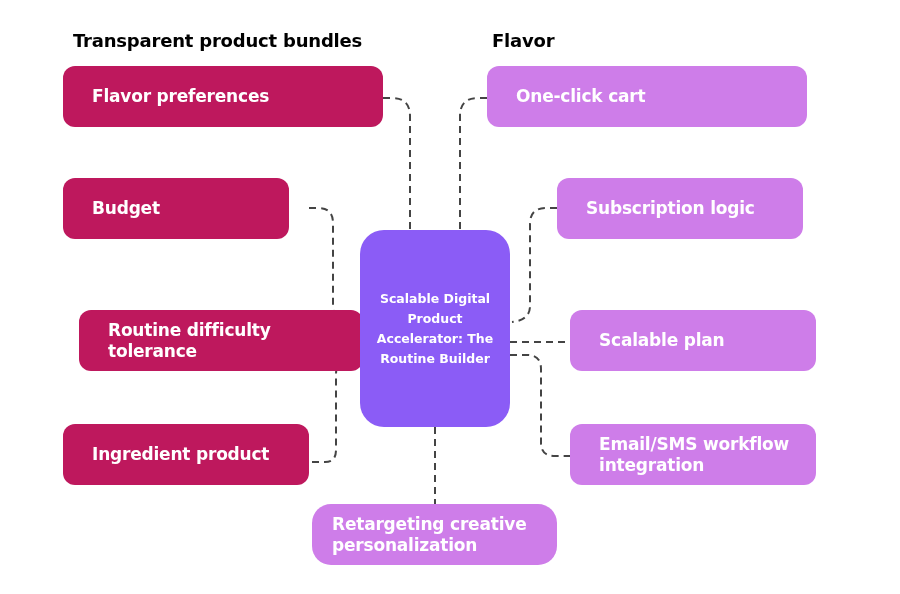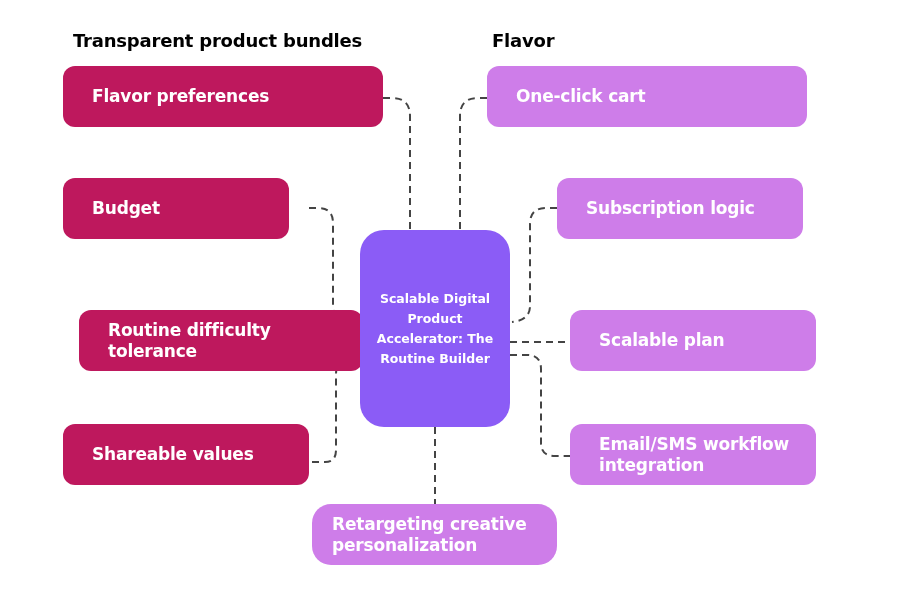--- a/index.html
+++ b/index.html
@@ -42,21 +42,21 @@
 <div class="box pink" style="left:63px; top:66px; width:320px; height:61px;">
   <span>Flavor preferences</span>
 </div>
 <div class="box pink" style="left:63px; top:178px; width:226px; height:61px;">
   <span>Budget</span>
 </div>
 <div class="box pink" style="left:63px; top:310px; width:284px; height:61px;margin-left:16px;">
   <span style="width:190px;">Routine difficulty tolerance</span>
 </div>
 <div class="box pink" style="left:63px; top:424px; width:246px; height:61px;">
-  <span>Shareable values</span>
+  <span>Ingredient product</span>
 </div>
 
 <div class="center">
   <span>Scalable Digital Product Accelerator: The Routine Builder</span>
 </div>
 
 <div class="box purple" style="left:487px; top:66px; width:320px; height:61px; ">
   <span>One-click cart</span>
 </div>
 <div class="box purple" style="left:557px; top:178px; width:246px; height:61px;">

